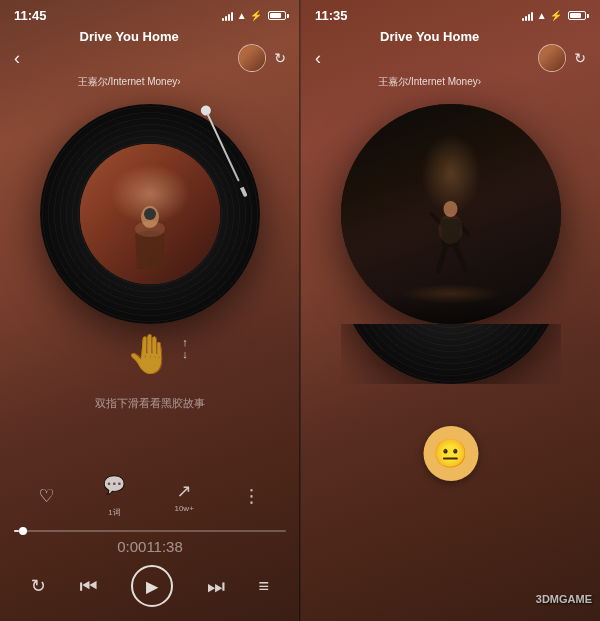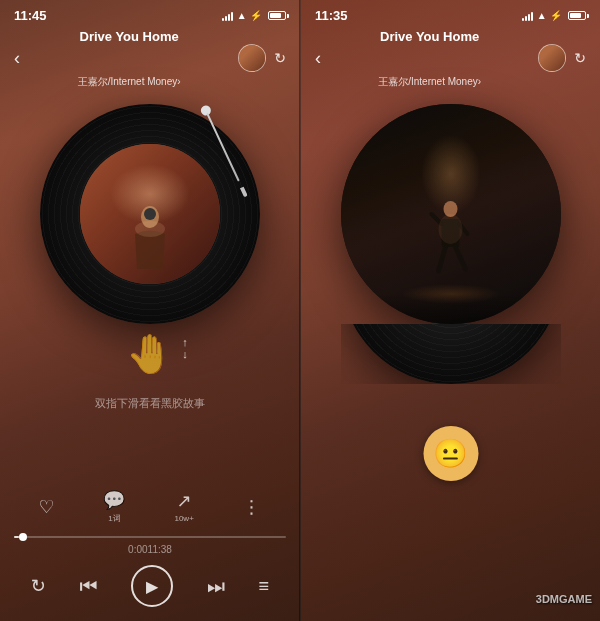--- a/index.html
+++ b/index.html
@@ -353,21 +353,21 @@
       position: absolute;
       top: 50%;
       transform: translateY(-50%);
       left: 2%;
     }
 
     .time-row {
       display: flex;
       justify-content: flex-end;
       padding: 2px 14px;
-      font-size: 10px;
+      font-size: 15px;
       color: rgba(255,255,255,0.5);
     }
 
     
     .controls-row {
       display: flex;
       justify-content: space-around;
       align-items: center;
       width: 100%;
       padding: 8px 14px 14px;
@@ -550,21 +550,21 @@
         <span>↓</span>
       </div>
     </div>
     <div class="hint-text">双指下滑看看黑胶故事</div>
   </div>
 
   <div class="action-row">
     <span class="action-btn">♡</span>
     <div class="action-btn">
       <span>💬</span>
-      <span style="font-size:8px;color:rgba(255,255,255,0.6);">1词</span>
+      <span style="font-size:8px;color:rgba(255,255,255,0.6);margin-top:9px;">1词</span>
     </div>
     <div class="action-btn">
       <span>↗</span>
       <span style="font-size:8px;color:rgba(255,255,255,0.6);">10w+</span>
     </div>
     <span class="more-btn">⋮</span>
   </div>
 
   <div class="progress-container">
     <div class="progress-bar">

